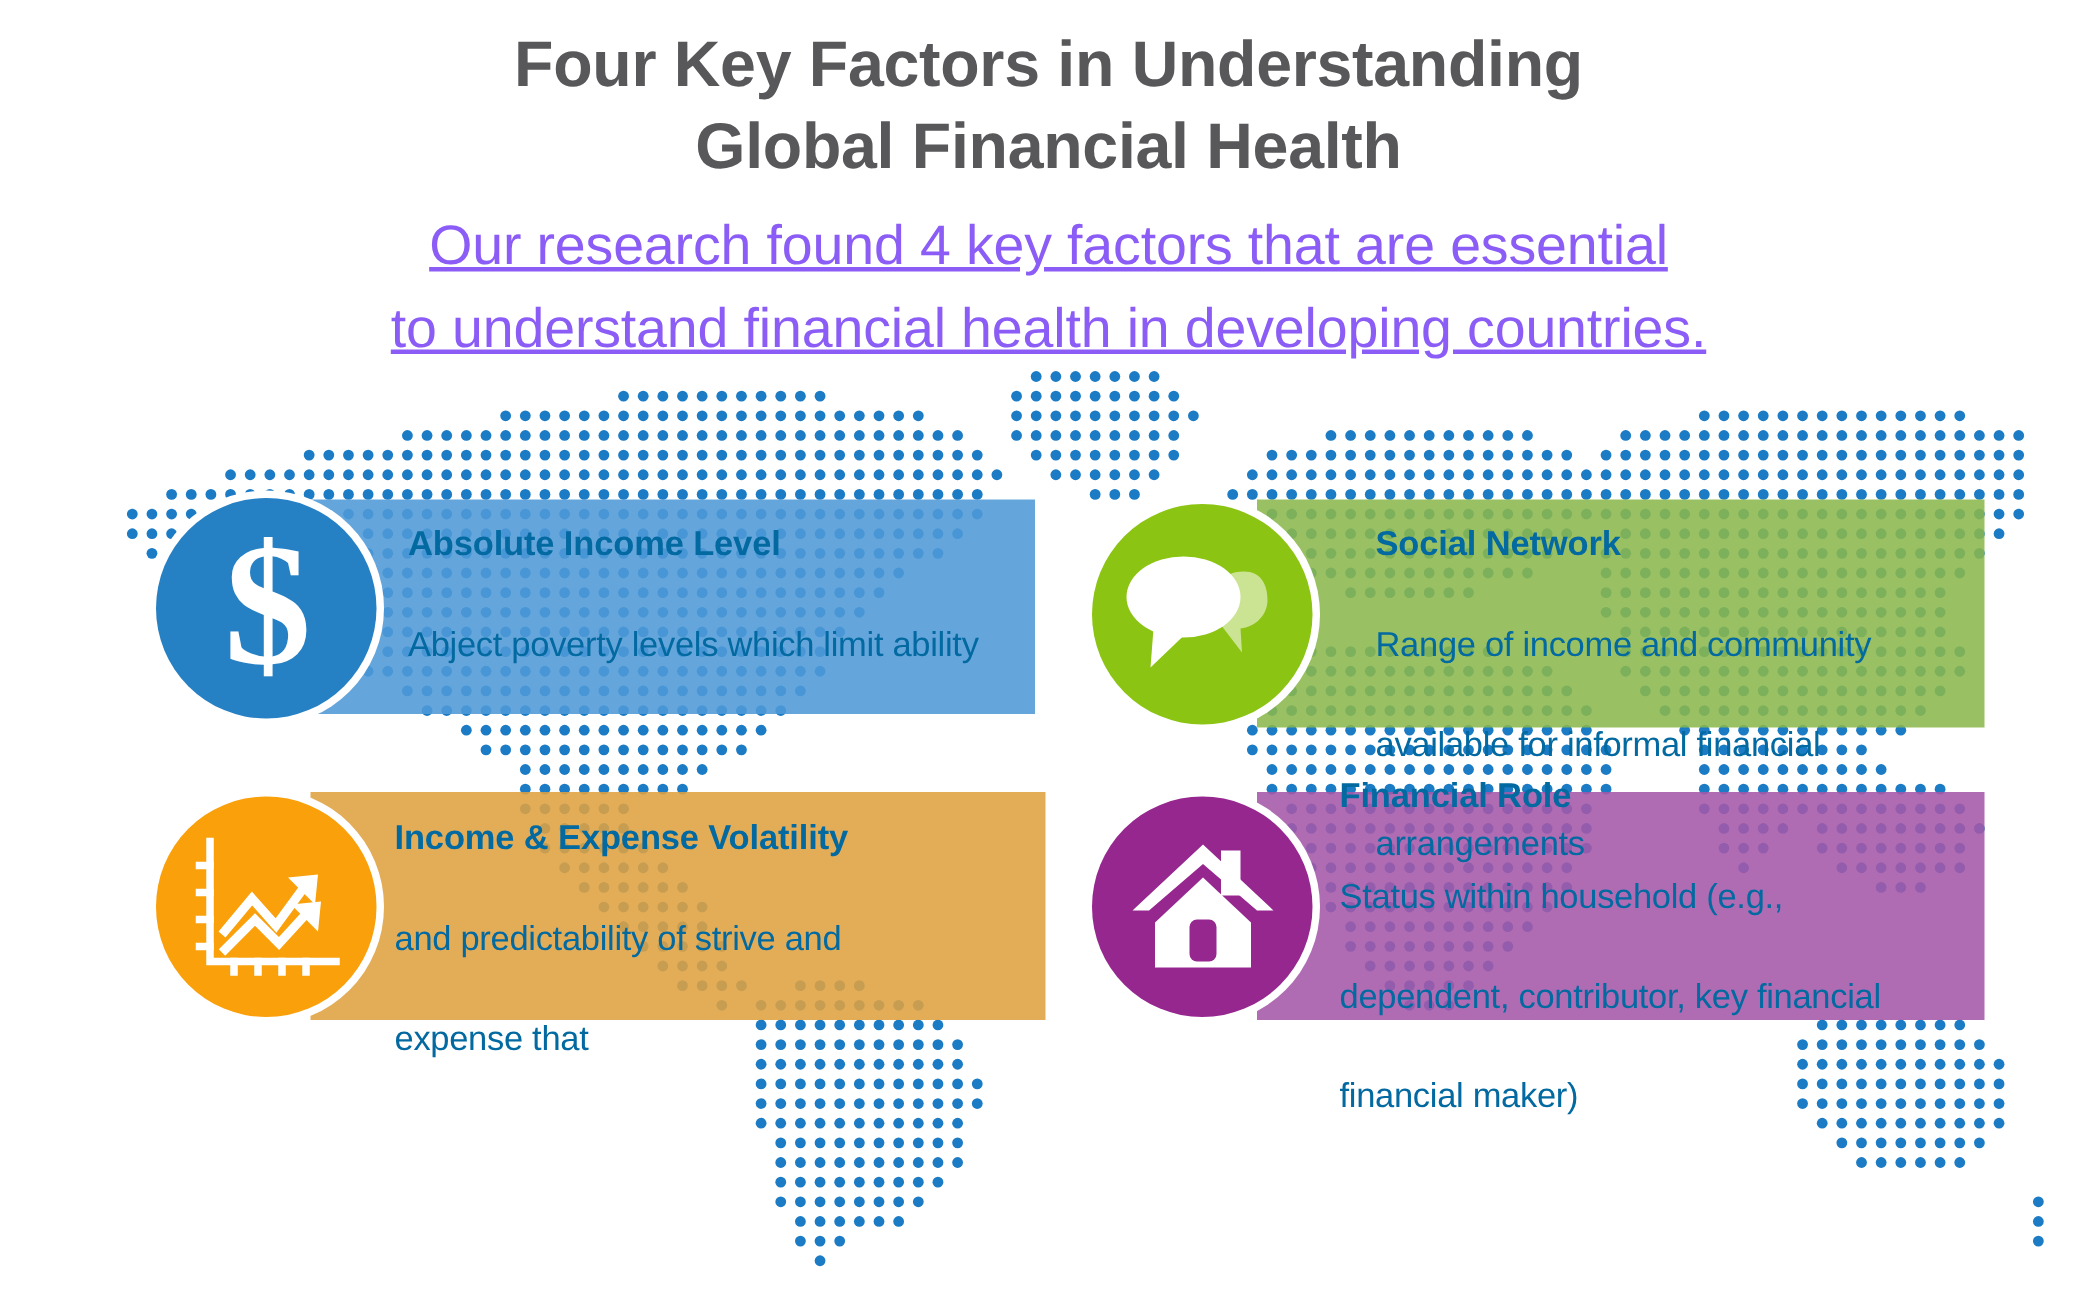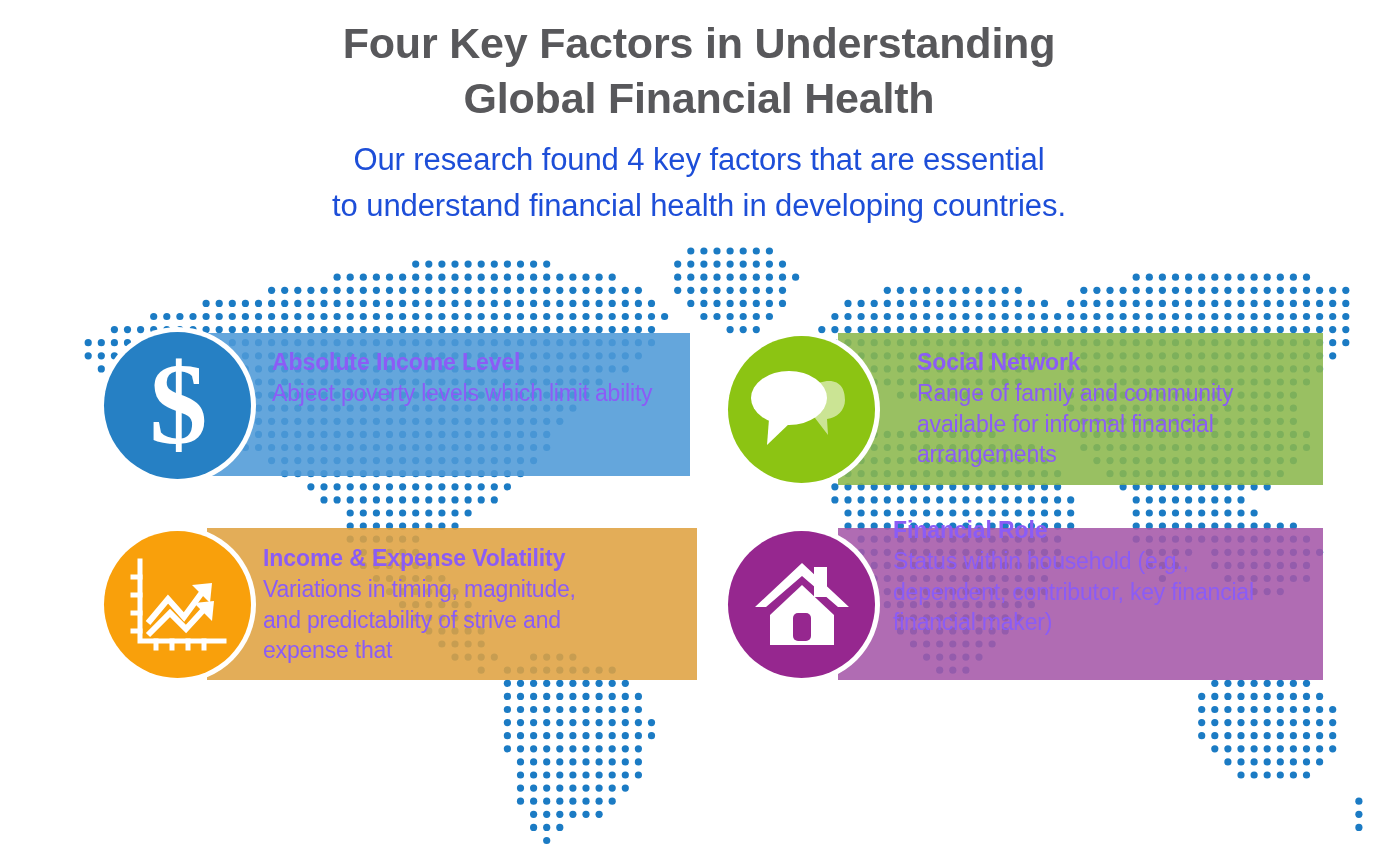--- a/index.html
+++ b/index.html
@@ -28,26 +28,27 @@
   #title {
     font-size: 43px;
     font-weight: bold;
     color: #58585b;
     line-height: 1.27;
     letter-spacing: -0.2px;
     padding-top: 16px;
   }
   #title .ln { display: block; }
   #subtitle {
-    font-size: 31px;
+    font-size: 37px;
     font-weight: normal;
-    color: #1d4ed8;
+    color: #8b5cf6;
     line-height: 1.48;
     padding-top: 12px;
     letter-spacing: -0.1px;
+    text-decoration: underline;
   }
   #subtitle .ln { display: block; }
 
   
   #map-layer {
     position: absolute;
     left: 0; top: 0;
     width: 1398px; height: 865px;
     z-index: 1;
   }
@@ -61,37 +62,37 @@
   .banner {
     position: absolute;
     left: 0; top: 0;
     height: 100%;
     width: 100%;
     opacity: 0.88;
   }
   .card-text {
     position: absolute;
     z-index: 4;
-    color: #8b5cf6;
+    color: #0369a1;
   }
   .card-title {
     font-size: 23px;
     font-weight: bold;
     line-height: 1.26;
     letter-spacing: -0.1px;
     white-space: nowrap;
   }
   .card-desc {
     font-size: 23px;
     font-weight: normal;
     line-height: 1.33;
     letter-spacing: -0.2px;
     padding-top: 1px;
   }
-  .card-desc .ln { display: block; white-space: nowrap; }
+  .card-desc .ln { display: block; white-space: nowrap; margin-top: 36px; }
 
   .circle-wrap {
     position: absolute;
     z-index: 5;
     border-radius: 50%;
     background: #ffffff;
     display: flex;
     align-items: center;
     justify-content: center;
   }
@@ -1815,42 +1816,41 @@
       <span class="dollar-glyph">$</span>
     </div>
   </div>
 
   <div class="card" style="left:838px; top:333px; width:485px; height:152px;">
     <div class="banner" style="background:#8bb74c;"></div>
   </div>
   <div class="card-text" style="left:917px; top:348px; width:420px;">
     <div class="card-title">Social Network</div>
     <div class="card-desc">
-      <span class="ln">Range of family and community</span>
+      <span class="ln">Range of income and community</span>
       <span class="ln">available for informal financial</span>
       <span class="ln">arrangements</span>
     </div>
   </div>
   <div class="circle-wrap" style="left:723px; top:331px; width:157px; height:157px;">
     <div class="circle" style="width:147px; height:147px; background:#8cc413;">
       <svg width="110" height="90" viewBox="0 0 110 90">
         <path d="M70 30 C70 17 82 8 94 8 C106 8 110 17 110 27 C110 37 102 45 92 46 L93 62 L80 45 C74 43 70 37 70 30 Z" fill="#ffffff" opacity="0.55" transform="translate(-12,8)"></path>
         <ellipse cx="42" cy="33" rx="38" ry="27" fill="#ffffff"></ellipse>
         <path d="M22 54 L20 80 L44 57 Z" fill="#ffffff"></path>
       </svg>
     </div>
   </div>
 
   <div class="card" style="left:207px; top:528px; width:490px; height:152px;">
     <div class="banner" style="background:#dfa241;"></div>
   </div>
   <div class="card-text" style="left:263px; top:544px; width:430px;">
     <div class="card-title">Income &amp; Expense Volatility</div>
     <div class="card-desc">
-      <span class="ln">Variations in timing, magnitude,</span>
       <span class="ln">and predictability of strive and</span>
       <span class="ln">expense that</span>
     </div>
   </div>
   <div class="circle-wrap" style="left:99px; top:526px; width:157px; height:157px;">
     <div class="circle" style="width:147px; height:147px; background:#f9a00b;">
       <svg width="100" height="96" viewBox="0 0 100 96">
         <g stroke="#ffffff" stroke-width="5" fill="none" stroke-linecap="square">
           <path d="M12 4 L12 84 L96 84"></path>
           <path d="M5 20 L12 20 M5 38 L12 38 M5 56 L12 56 M5 74 L12 74"></path>

